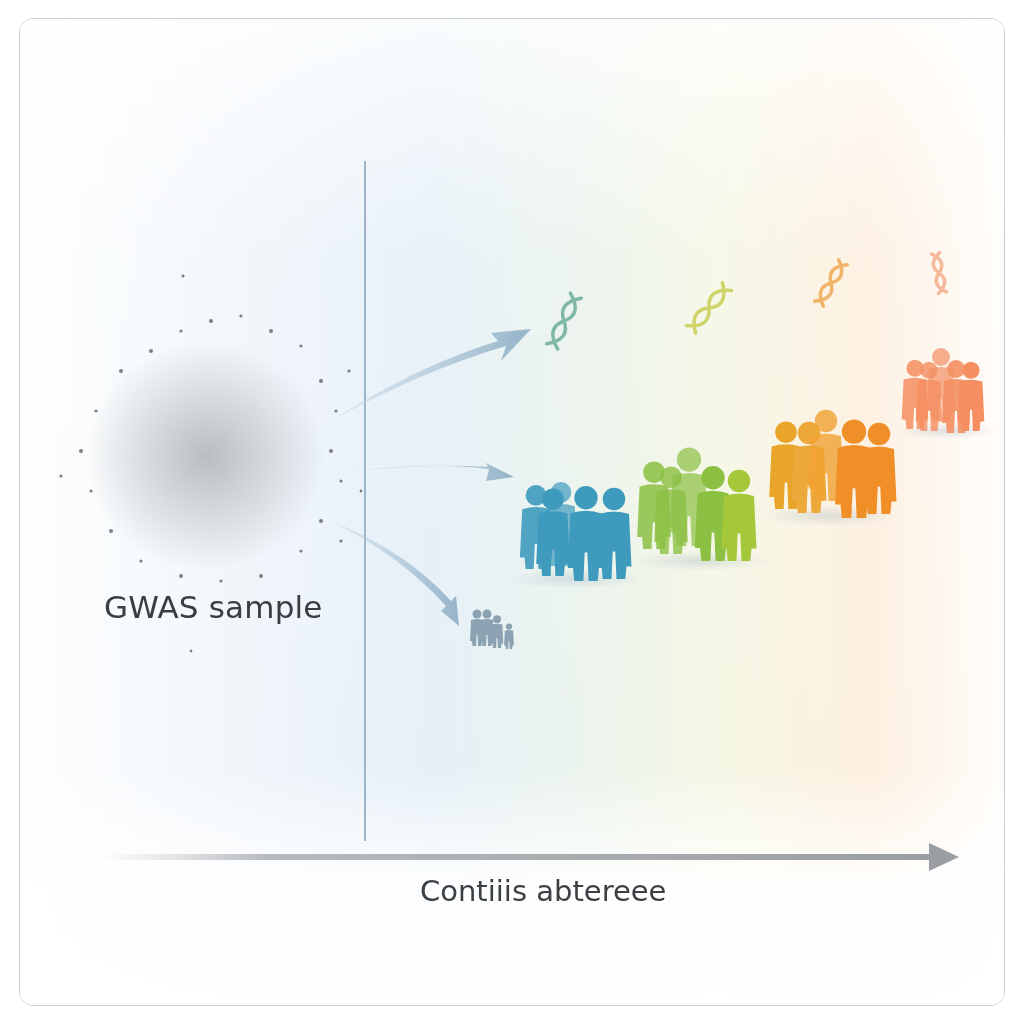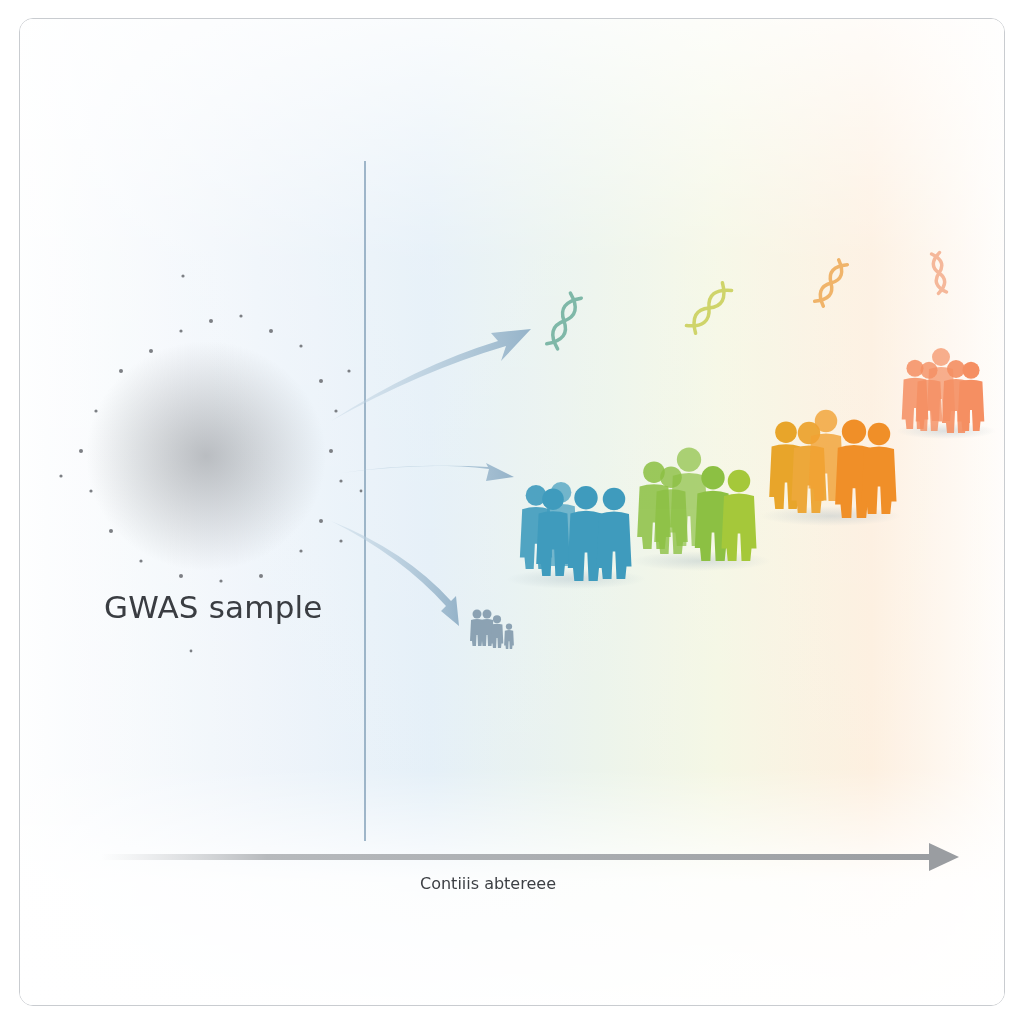--- a/index.html
+++ b/index.html
@@ -2,21 +2,21 @@
 <html><head>
 <meta charset="utf-8">
 <style>
   html,body{margin:0;padding:0;background:#ffffff;}
   body{width:1024px;height:1024px;position:relative;overflow:hidden;font-family:"DejaVu Sans","Liberation Sans",sans-serif;}
   .frame{position:absolute;left:19px;top:18px;width:984px;height:986px;border:1.5px solid #c9ccd0;border-radius:14px;overflow:hidden;
     background:#fbfcfd;}
   .svg-layer{position:absolute;left:-19px;top:-18px;width:1024px;height:1024px;}
   .label{position:absolute;color:#3a3d42;white-space:nowrap;}
   .gwas{left:62px;top:588px;font-size:31px;letter-spacing:0.2px;margin-left:23px;}
-  .axis-label{left:400px;top:855px;font-size:16px;color:#3c3f44;}
+  .axis-label{left:400px;top:855px;font-size:29px;color:#3c3f44;}
 </style>
 </head>
 <body>
 
 <div class="frame">
   <svg class="svg-layer" viewBox="0 0 1024 1024" xmlns="http://www.w3.org/2000/svg">
     <defs>
       <linearGradient id="bgGrad" x1="0" y1="0" x2="1" y2="0">
         <stop offset="0" stop-color="#ffffff"></stop>
         <stop offset="0.25" stop-color="#eef4fa"></stop>

